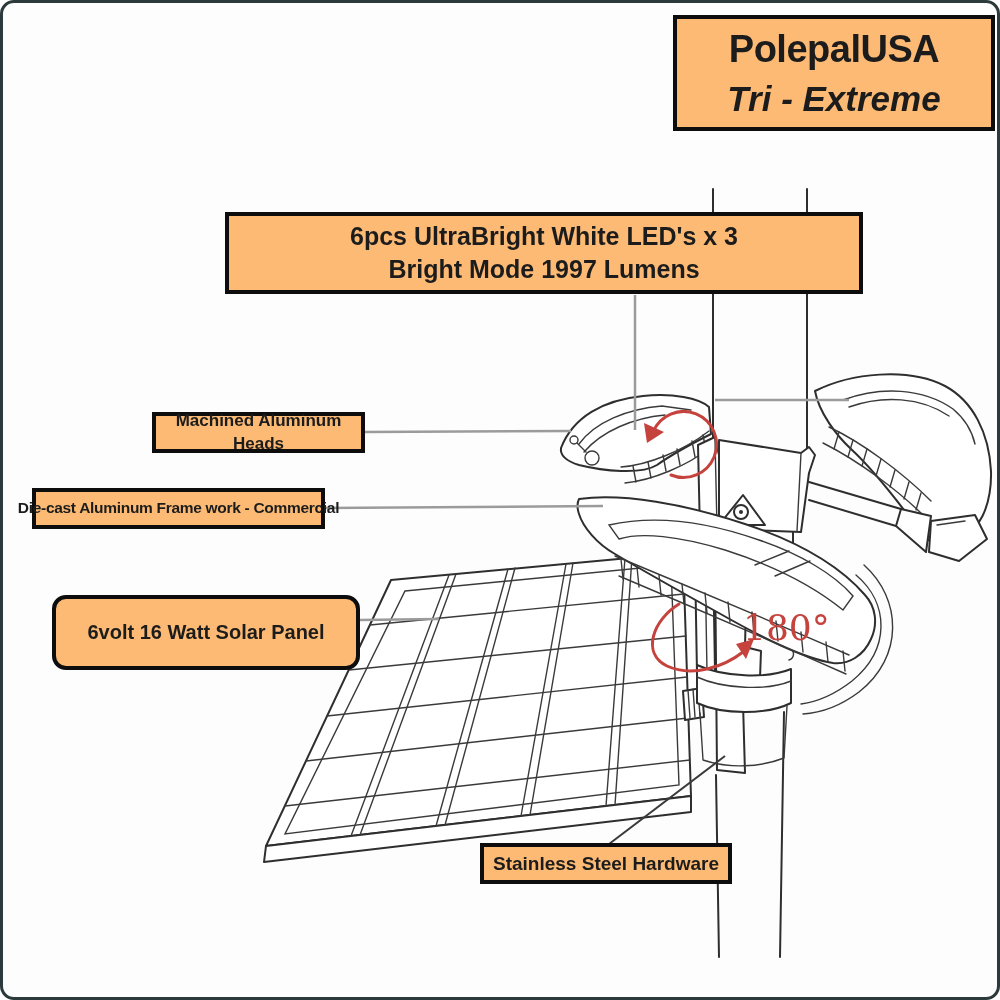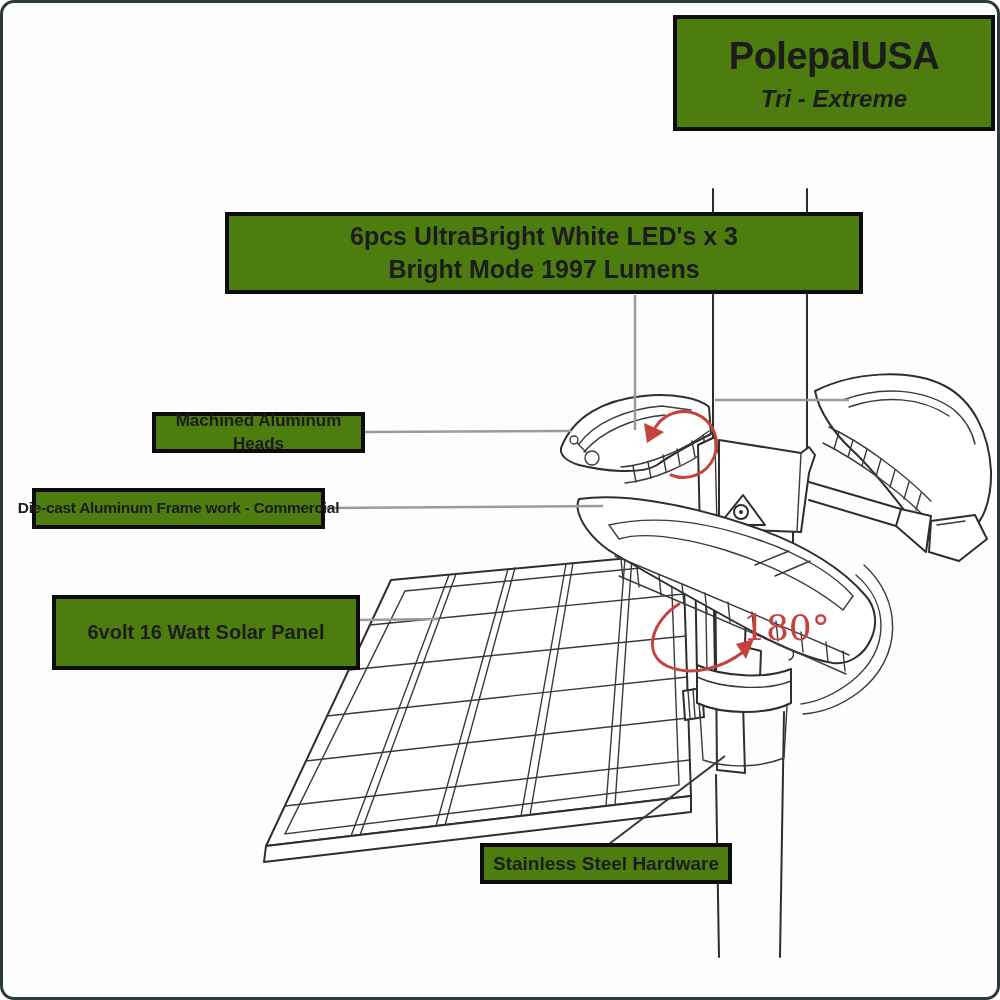--- a/index.html
+++ b/index.html
@@ -5,32 +5,32 @@
   html,body { margin:0; padding:0; background:#fff; }
   #canvas {
     position:relative; width:1000px; height:1000px;
     background:#fdfdfd; box-sizing:border-box;
     border:3px solid #2c3a3c; border-radius:14px;
     overflow:hidden;
     font-family:"Liberation Sans", sans-serif;
   }
   svg.drawing { position:absolute; left:0; top:0; width:1000px; height:1000px; }
   .label-box {
-    position:absolute; background:#4d7c0f; border:4px solid #0d0d0d;
+    position:absolute; background:#fdba74; border:4px solid #0d0d0d;
     display:flex; flex-direction:column; align-items:center; justify-content:center;
     text-align:center; color:#1c1c1c; font-weight:bold; box-sizing:border-box;
     line-height:1.32; z-index:5;
   }
   .title-box { left:670px; top:12px; width:322px; height:116px; }
   .title-box .brand-title { font-size:38px; font-weight:800; letter-spacing:-0.5px; }
-  .title-box .brand-sub { font-size:24px; font-style:italic; margin-top:2px; }
+  .title-box .brand-sub { font-size:35px; font-style:italic; margin-top:2px; }
   .led-box { left:222px; top:209px; width:638px; height:82px; font-size:25px; }
   .heads-box { left:149px; top:409px; width:213px; height:41px; font-size:17px; }
   .frame-box { left:29px; top:485px; width:293px; height:41px; font-size:15.5px; letter-spacing:-0.3px; white-space:nowrap; }
-  .solar-box { left:49px; top:592px; width:308px; height:75px; font-size:20px; }
+  .solar-box { left:49px; top:592px; width:308px; height:75px; font-size:20px;border-radius:14px; }
   .hardware-box { left:449px; top:840px; width:252px; height:41px; font-size:19px;margin-left:28px; }
   .stroke { fill:none; stroke:#2e2e2e; stroke-width:2; stroke-linecap:round; stroke-linejoin:round; }
   .thin { fill:none; stroke:#3a3a3a; stroke-width:1.4; stroke-linecap:round; }
   .white { fill:#ffffff; stroke:#2e2e2e; stroke-width:2; stroke-linejoin:round; }
   .gray-line { stroke:#9b9b9b; stroke-width:2.5; fill:none; }
   .red-line { stroke:#c5423d; stroke-width:3; fill:none; stroke-linecap:round; }
   .red-fill { fill:#c5423d; stroke:none; }
   .angle-text { font-family:"DejaVu Serif", serif; font-size:36px; fill:#c5423d; }
 </style>
 </head>

